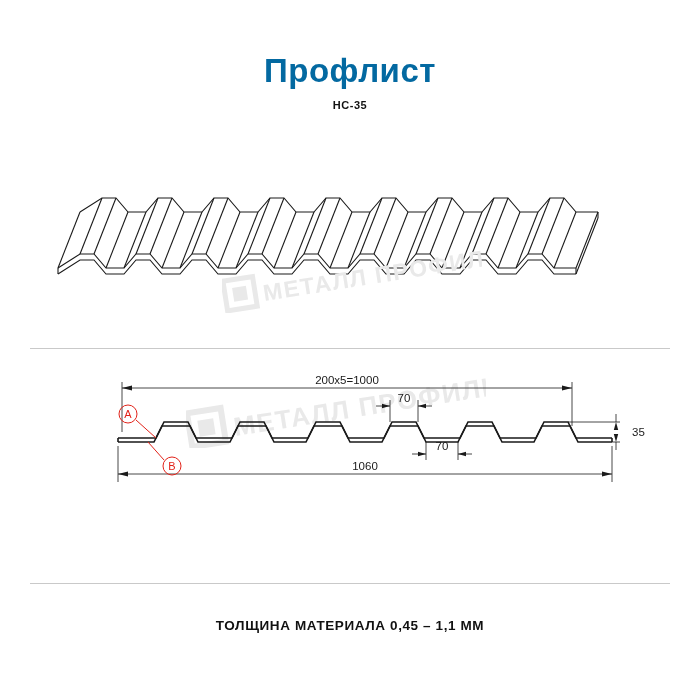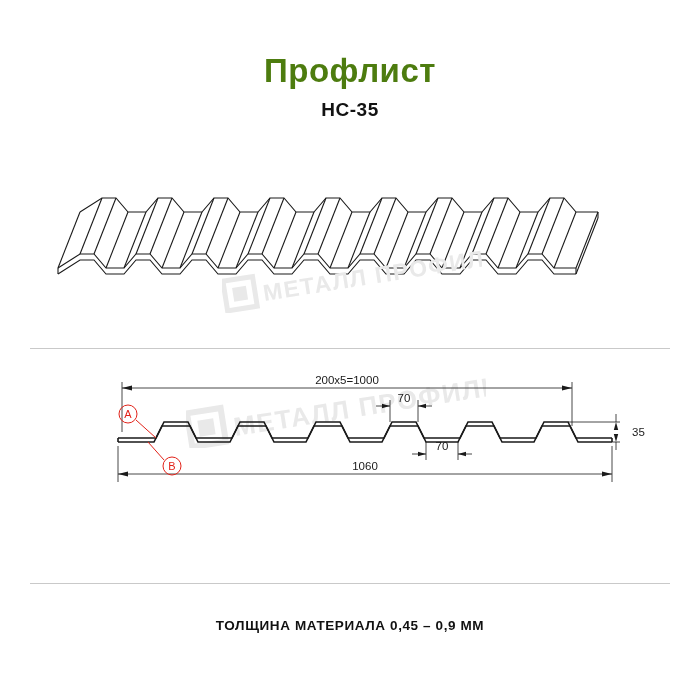--- a/index.html
+++ b/index.html
@@ -27,25 +27,25 @@
     position: absolute;
     top: 52px;
     left: 0;
     width: 700px;
     text-align: center;
   }
   .title {
     font-size: 33px;
     font-weight: bold;
     letter-spacing: 0.5px;
-    color: #4d7c0f;
+    color: #0369a1;
     line-height: 38px;
   }
   .subtitle {
-    font-size: 19px;
+    font-size: 11px;
     font-weight: bold;
     color: #121212;
     margin-top: 9px;
     letter-spacing: 0.5px;
   }
 
   
   .divider {
     position: absolute;
     left: 30px;
@@ -278,15 +278,15 @@
       <text x="68" y="58" text-anchor="middle" font-family="Liberation Sans, sans-serif" font-size="11" fill="#e2231a">A</text>
 
       <g stroke="#e2231a" stroke-width="1" fill="none">
         <path d="M88 82 L104 100"></path>
         <circle cx="112" cy="106" r="9"></circle>
       </g>
       <text x="112" y="110" text-anchor="middle" font-family="Liberation Sans, sans-serif" font-size="11" fill="#e2231a">B</text>
     </svg>
   </div>
 
-  <div class="footer">ТОЛЩИНА МАТЕРИАЛА 0,45 – 0,9 ММ</div>
+  <div class="footer">ТОЛЩИНА МАТЕРИАЛА 0,45 – 1,1 ММ</div>
 
 </div>
 
 </body></html>

